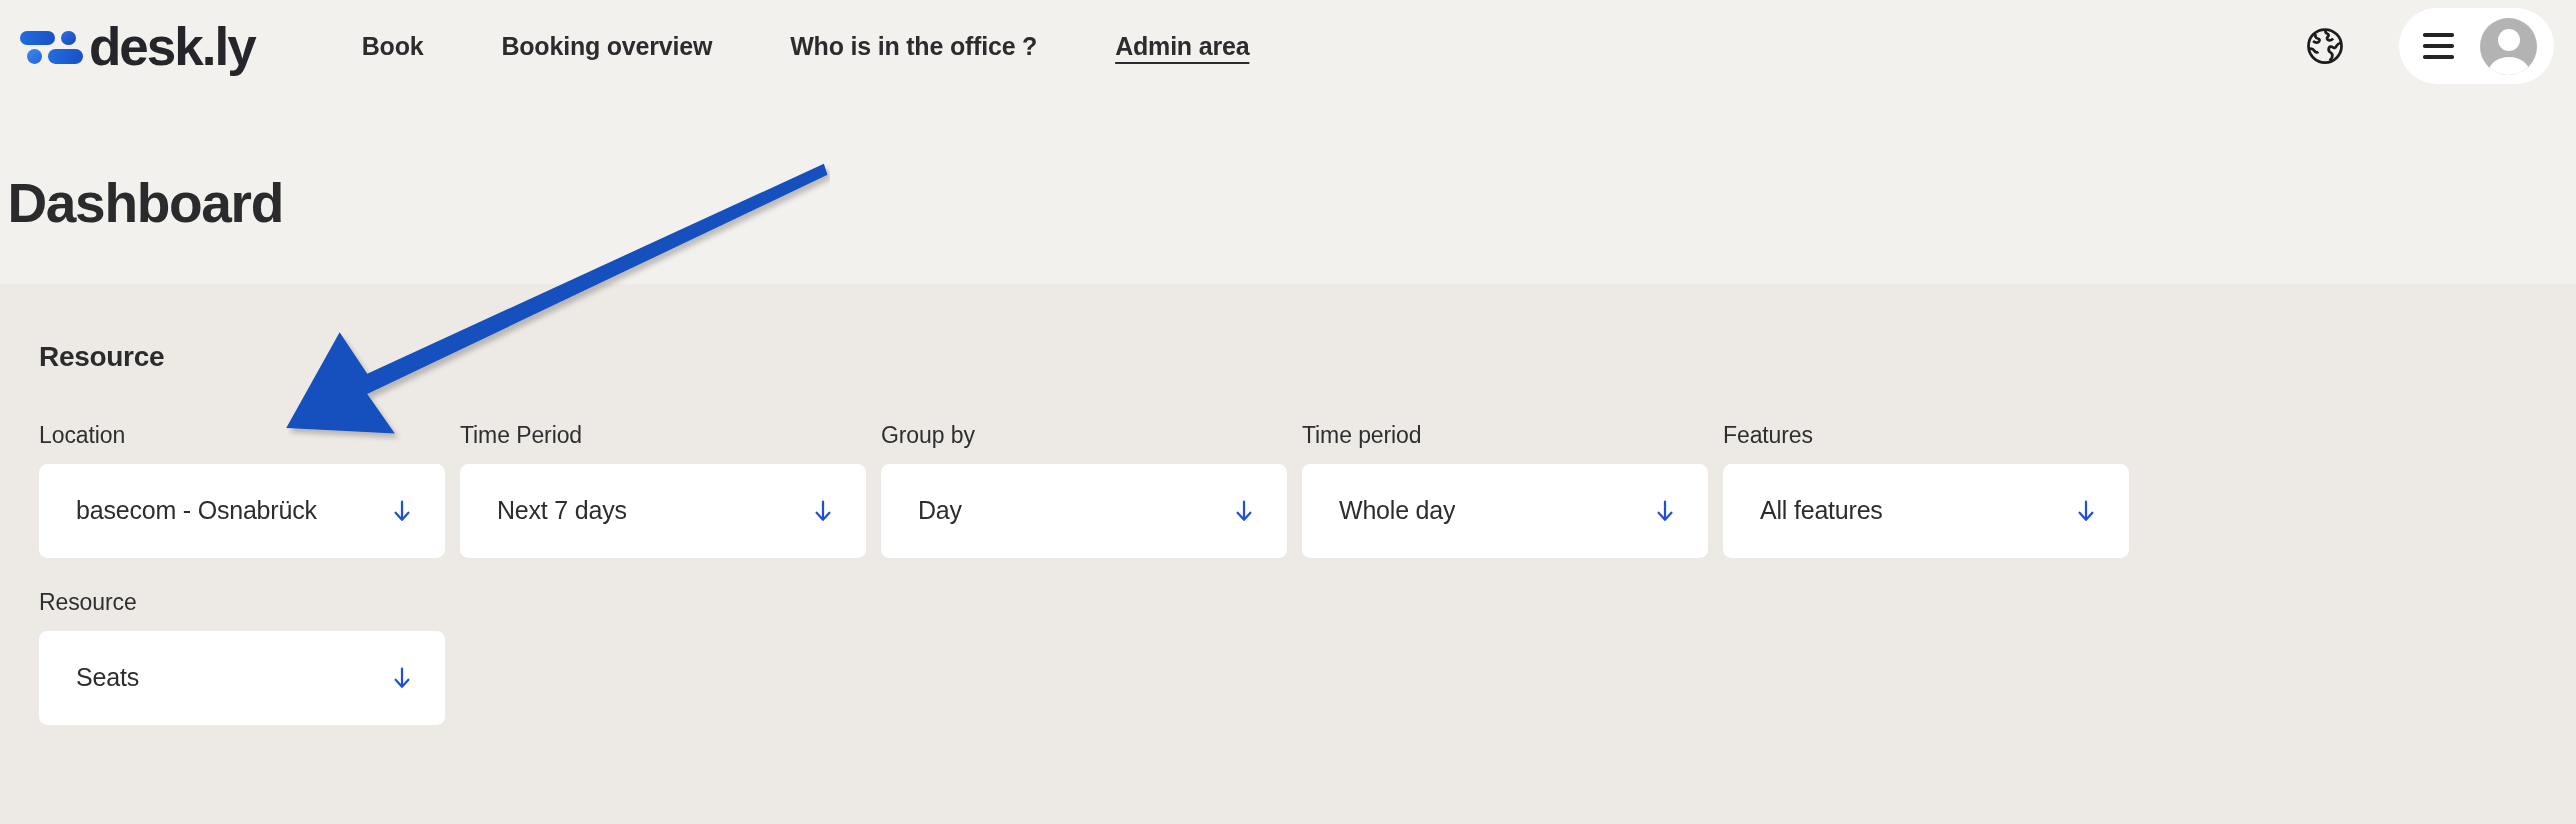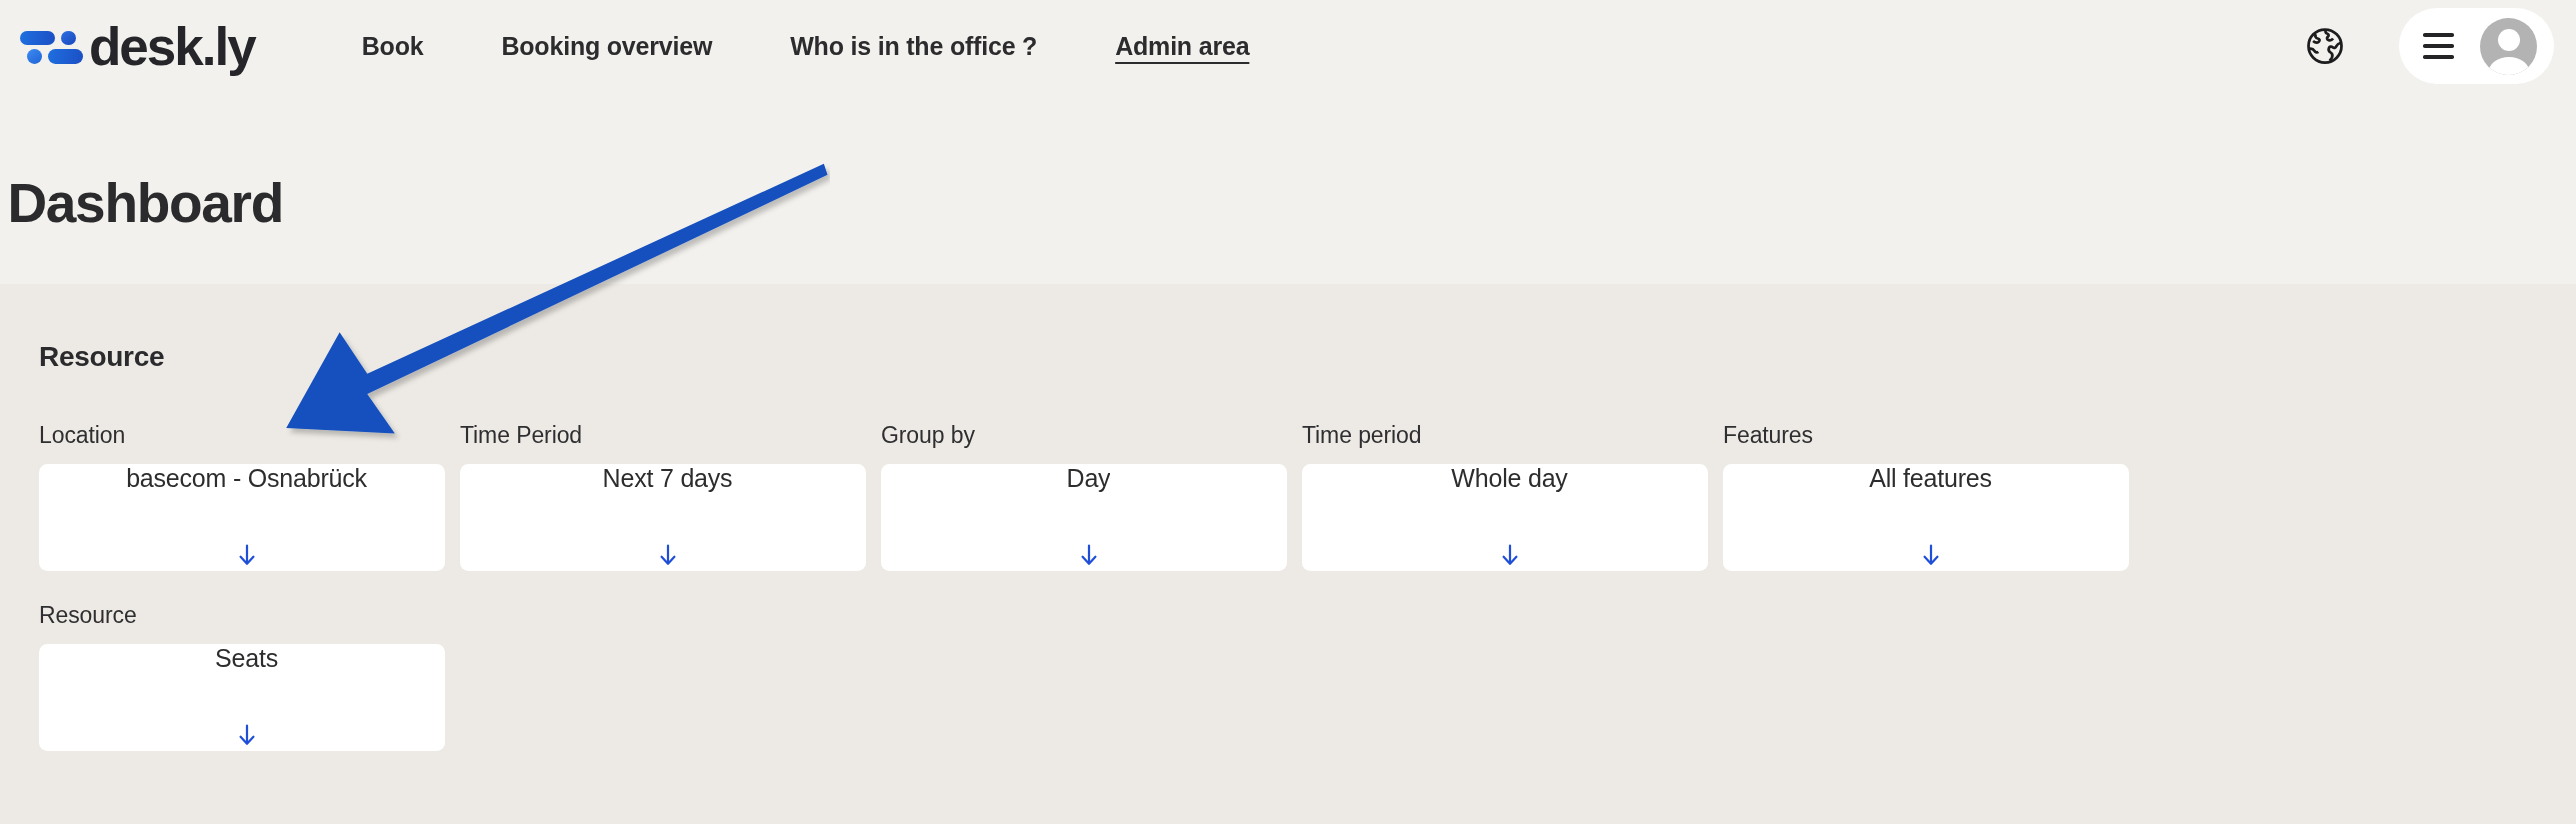--- a/index.html
+++ b/index.html
@@ -180,29 +180,28 @@
     width: 406px;
   }
   .filter-label {
     font-size: 23px;
     font-weight: 400;
     color: #2F2F31;
     margin-bottom: 14.8px;
     letter-spacing: -0.1px;
   }
   .filter-box {
-    height: 107px;
+    height: 94px;
     background: #FFFFFF;
     border-radius: 8.3px;
     display: flex;
     align-items: center;
     justify-content: space-between;
     padding: 0 28px 0 37px;
     cursor: pointer;
-    flex-direction: column;
   }
   .filter-value {
     font-size: 25px;
     font-weight: 400;
     color: #2D2D2F;
     letter-spacing: -0.2px;
     white-space: nowrap;
     overflow: hidden;
   }
   .filter-arrow {

